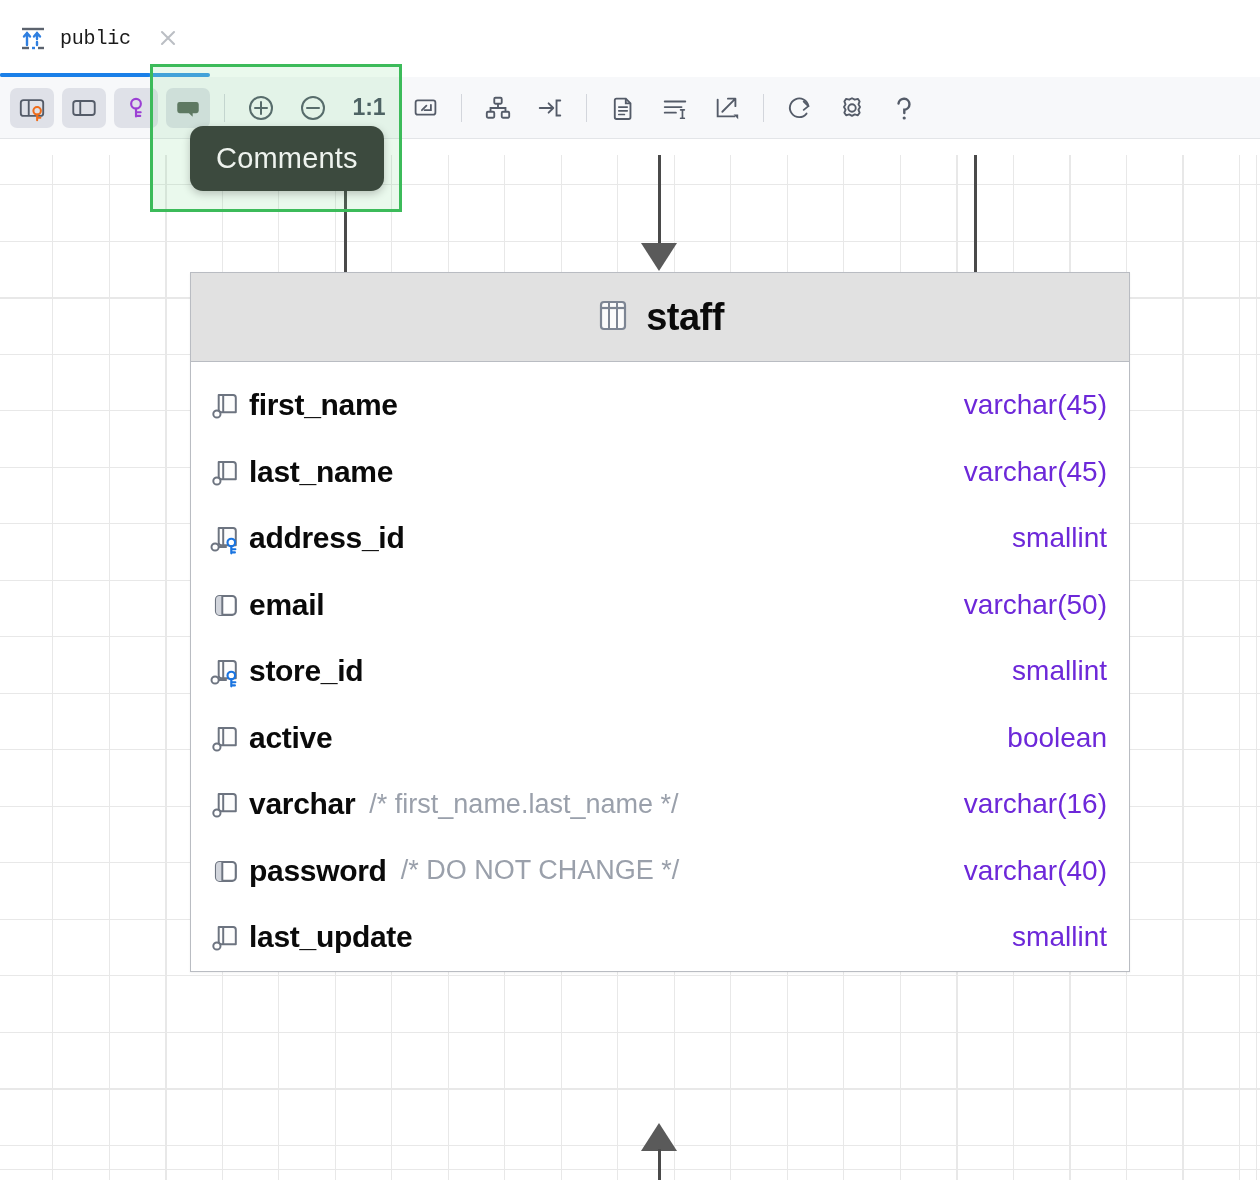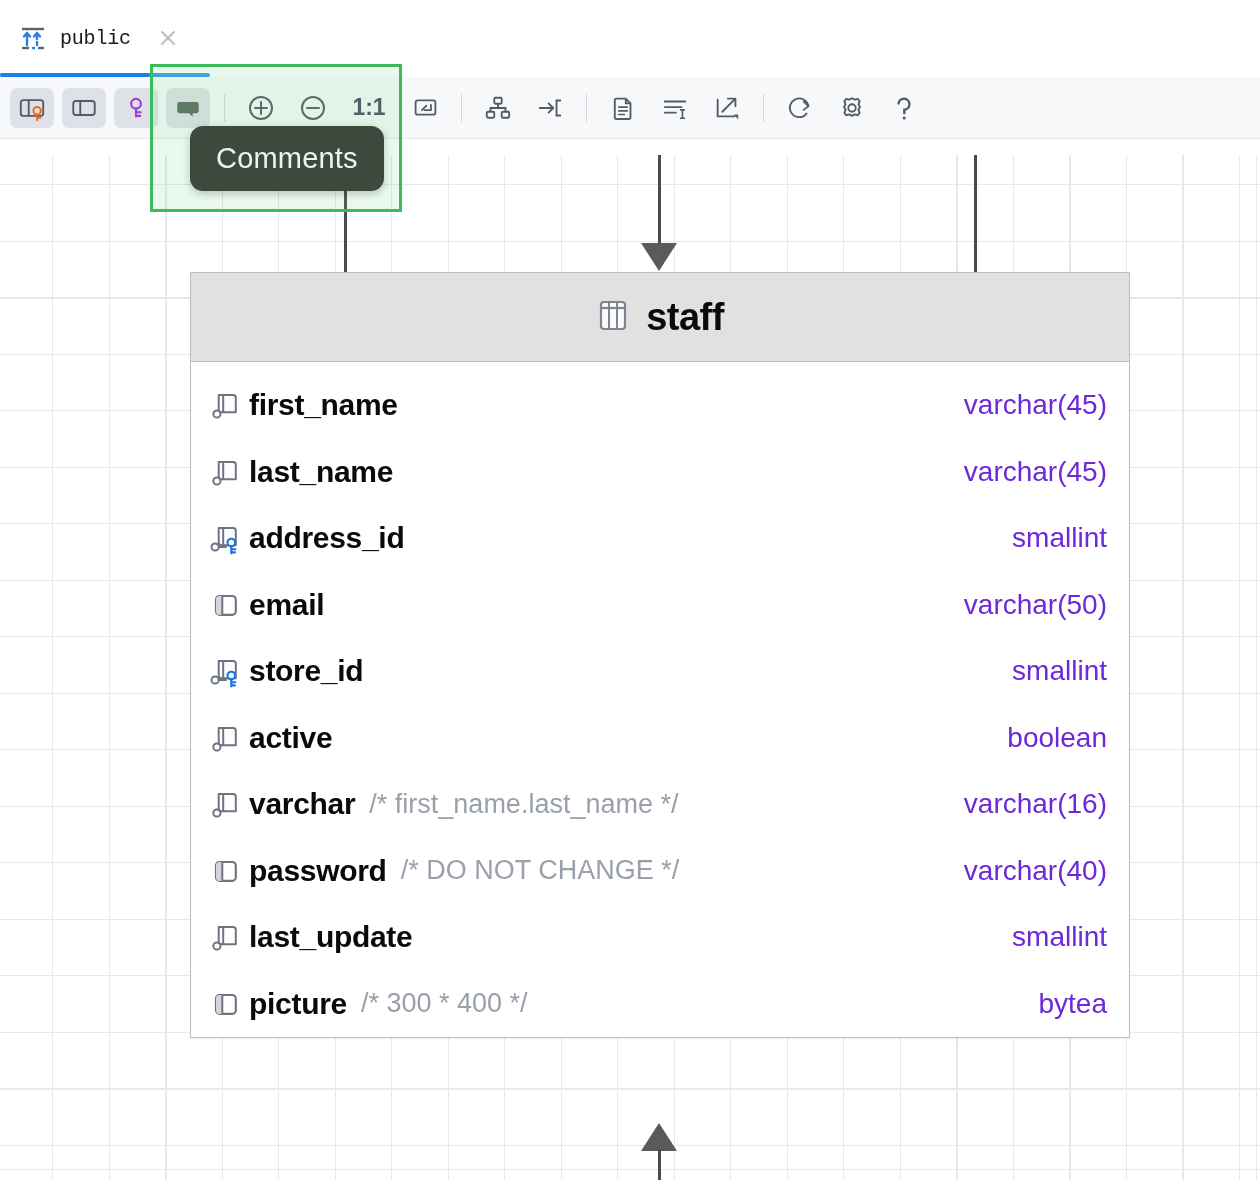--- a/index.html
+++ b/index.html
@@ -462,33 +462,20 @@
               <line x1="18" y1="9" x2="18" y2="28" stroke="#6d7480" stroke-width="2.2"></line>
               <circle cx="11" cy="30" r="4" fill="#ffffff" stroke="#6d7480" stroke-width="2.2"></circle>
             </svg>
           </span>
           <span class="col-name">last_update</span>
           <span class="col-comment"></span>
           <span class="spacer"></span>
           <span class="col-type">smallint</span>
         </div>
 
-        <div class="row">
-          <span class="col-icon">
-            <svg viewBox="0 0 40 40" width="36" height="36">
-              <rect x="10" y="10" width="22" height="21" rx="4" fill="#ffffff" stroke="#6d7480" stroke-width="2.4"></rect>
-              <path d="M10 14 a4 4 0 0 1 4 -4 h3 v21 h-3 a4 4 0 0 1 -4 -4 z" fill="#d2d5dc"></path>
-              <line x1="17" y1="10" x2="17" y2="31" stroke="#6d7480" stroke-width="2.2"></line>
-            </svg>
-          </span>
-          <span class="col-name">picture</span>
-          <span class="col-comment">/* 300 * 400 */</span>
-          <span class="spacer"></span>
-          <span class="col-type">bytea</span>
-        </div>
 
 
       </div>
     </div>
   </div>
 
   <div class="highlight-box"></div>
   <div class="tooltip">Comments</div>
 
 </div>

